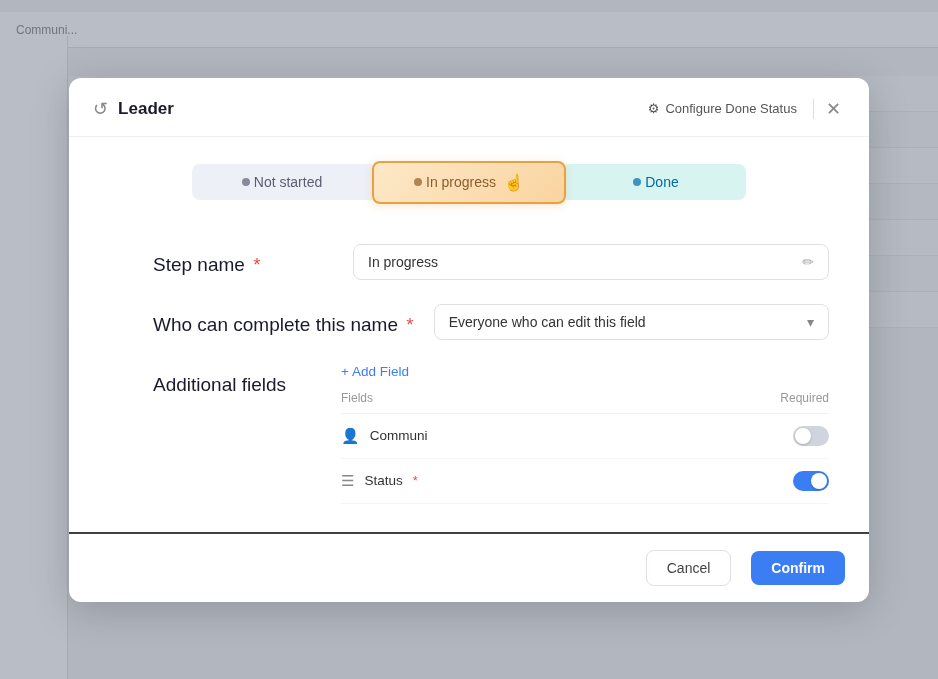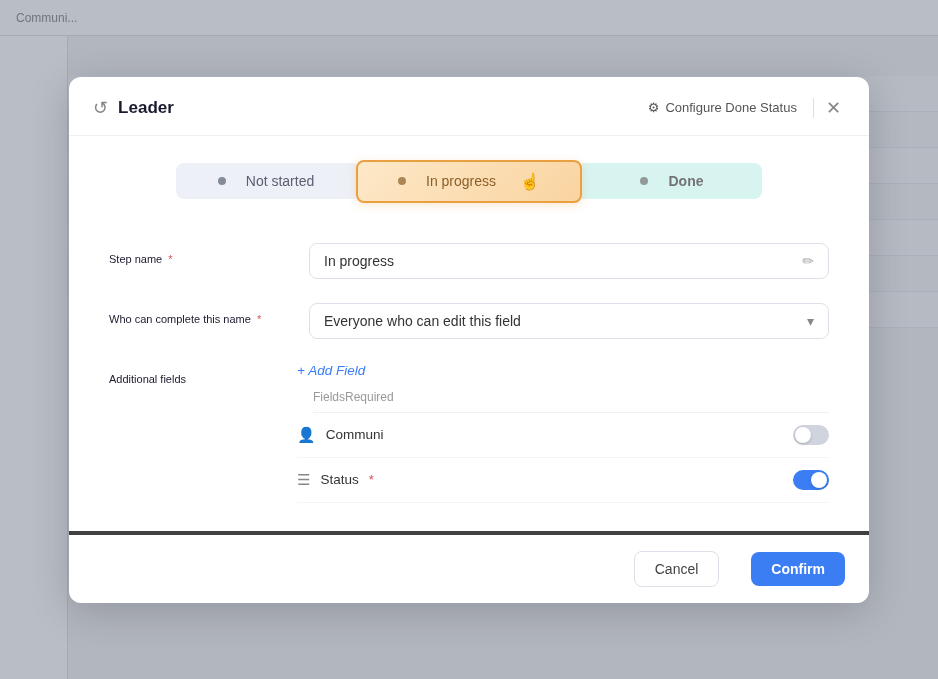--- a/index.html
+++ b/index.html
@@ -15,21 +15,21 @@
     
     .bg-content {
       position: absolute;
       inset: 0;
       background: #f3f4f6;
       z-index: 0;
     }
 
     .bg-topbar {
       position: absolute;
-      top: 0; left: 0; right: 0;
+      top: 12px; left: 0; right: 0;
       height: 36px;
       background: #fff;
       border-bottom: 1px solid #e0e0e0;
       display: flex;
       align-items: center;
       padding: 0 16px;
       gap: 12px;
       z-index: 1;
     }
 
@@ -131,21 +131,21 @@
       display: flex;
       align-items: center;
       justify-content: center;
       padding: 24px 40px 12px;
       gap: 0;
     }
 
     .stage-tab {
       display: flex;
       align-items: center;
-      gap: 20px;
+      gap: 4px;
       padding: 10px 40px;
       font-size: 14px;
       font-weight: 500;
       border-radius: 8px;
       position: relative;
       cursor: pointer;
       min-width: 180px;
       justify-content: center;
     }
 
@@ -159,23 +159,22 @@
       background: linear-gradient(135deg, #fde8c8, #fad4a0);
       color: #8b5e28;
       border: 2.5px solid #e8a040;
       border-radius: 8px;
       z-index: 2;
       box-shadow: 0 2px 8px rgba(232, 160, 64, 0.25);
     }
 
     .stage-tab.done {
       background: #d8f4f0;
-      color: #737373;
+      color: #0369a1;
       border-radius: 0 8px 8px 0;
-      font-weight: bold;
     }
 
     .tab-dot {
       width: 8px;
       height: 8px;
       border-radius: 50%;
       background: currentColor;
       opacity: 0.7;
     }
 
@@ -192,25 +191,26 @@
     }
 
     .form-row {
       display: flex;
       align-items: flex-start;
       margin-bottom: 24px;
       gap: 20px;
     }
 
     .form-label {
-      font-size: 11px;
+      font-size: 19px;
       font-weight: 500;
       color: #1a1a2e;
       min-width: 180px;
       padding-top: 10px;
+      margin-left: 44px;
     }
 
     .form-label .required {
       color: #e05050;
       margin-left: 3px;
     }
 
     .form-control-wrapper {
       flex: 1;
     }
@@ -262,34 +262,32 @@
       display: flex;
       align-items: center;
       gap: 4px;
       color: #3b7ef4;
       font-size: 13.5px;
       font-weight: 500;
       cursor: pointer;
       background: none;
       border: none;
       padding: 0;
-      font-style: italic;
     }
 
     .fields-table {
       width: 100%;
       margin-top: 12px;
     }
 
     .fields-header {
       display: flex;
-      justify-content: flex-start;
+      justify-content: space-between;
       padding: 0 0 8px 0;
       border-bottom: 1px solid #f0f0f0;
-      margin-left: 16px;
     }
 
     .fields-header-label {
       font-size: 12px;
       color: #999;
       font-weight: 500;
     }
 
     .field-row {
       display: flex;
@@ -347,22 +345,21 @@
 
     .toggle.off .toggle-knob { left: 2px; }
     .toggle.on .toggle-knob { left: 18px; }
 
     
     .modal-footer {
       display: flex;
       align-items: center;
       justify-content: flex-end;
       padding: 16px 24px;
-      border-top: 4px solid #404040;
-      gap: 12px;
+      border-top: 2px solid #404040;
     }
 
     .btn-cancel {
       padding: 9px 20px;
       border-radius: 8px;
       border: 1px solid #dde0e8;
       background: #fff;
       color: #444;
       font-size: 14px;
       font-weight: 500;

